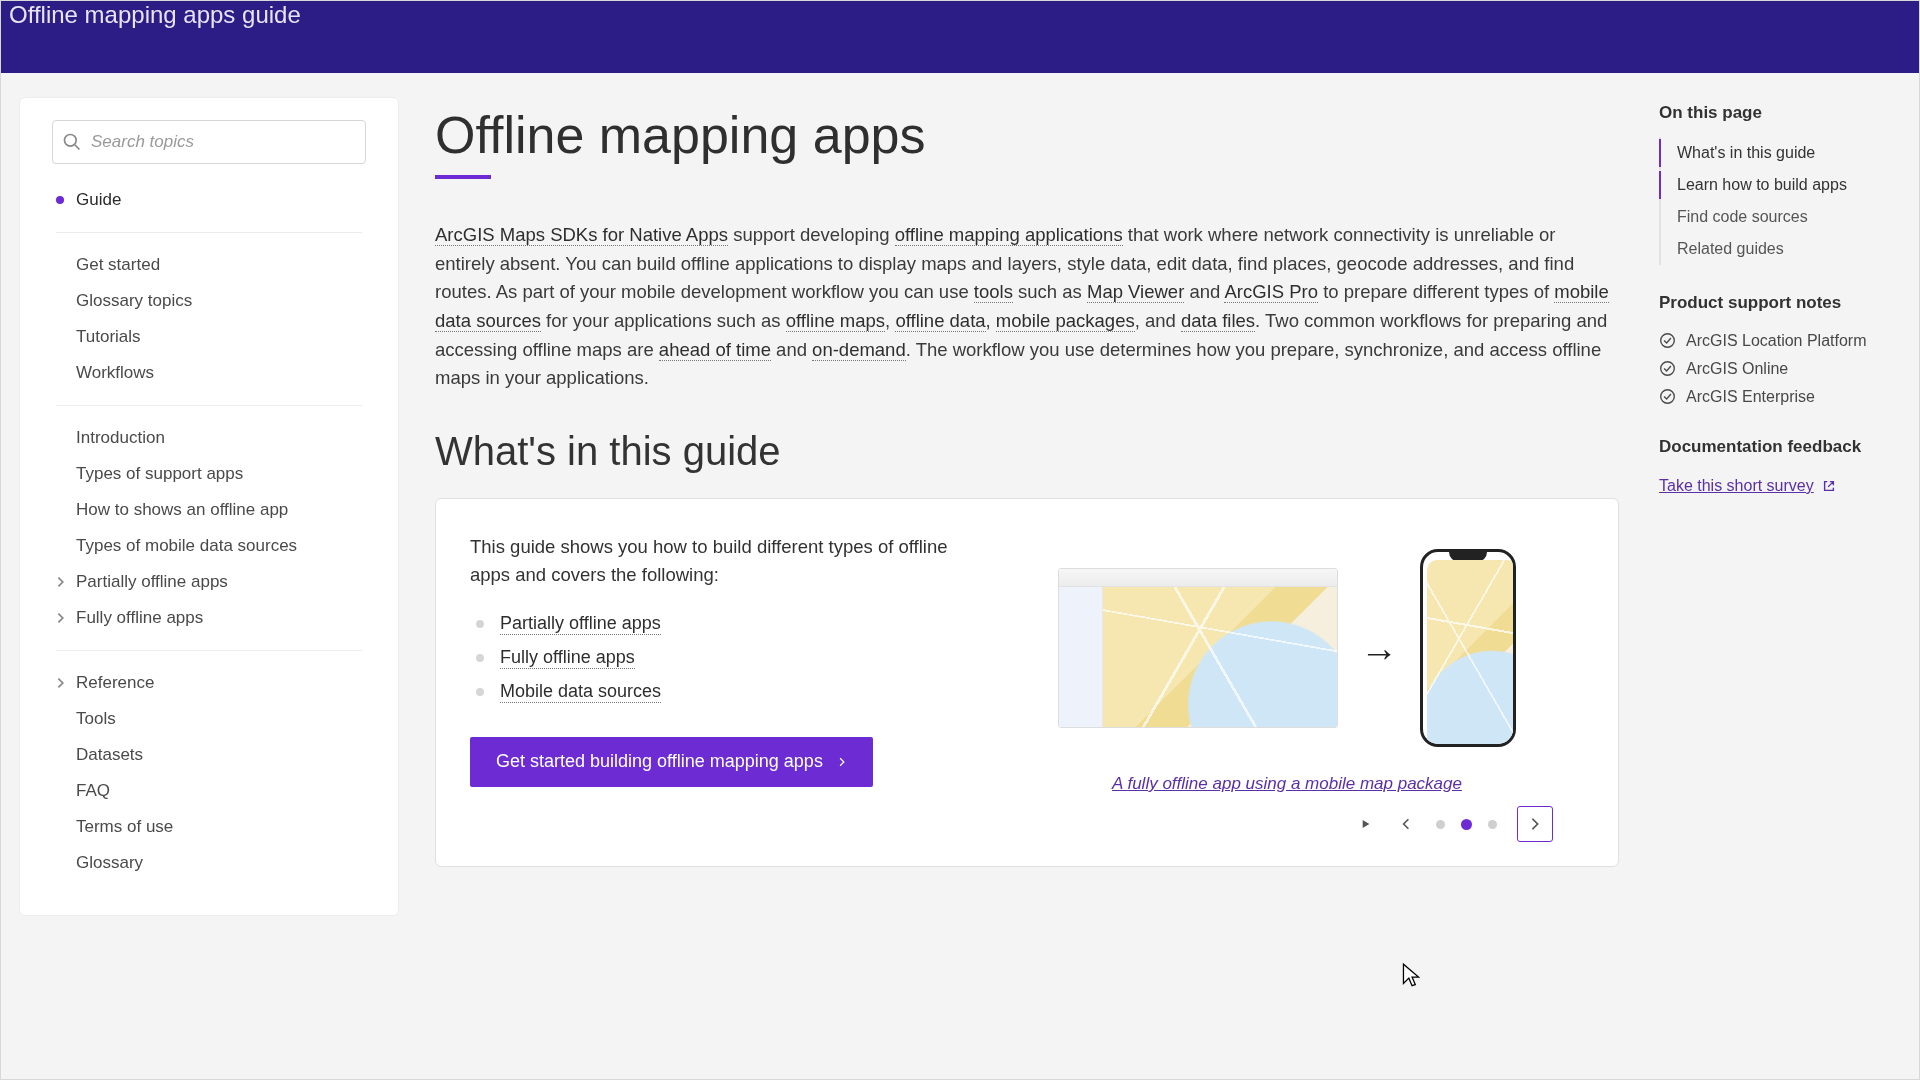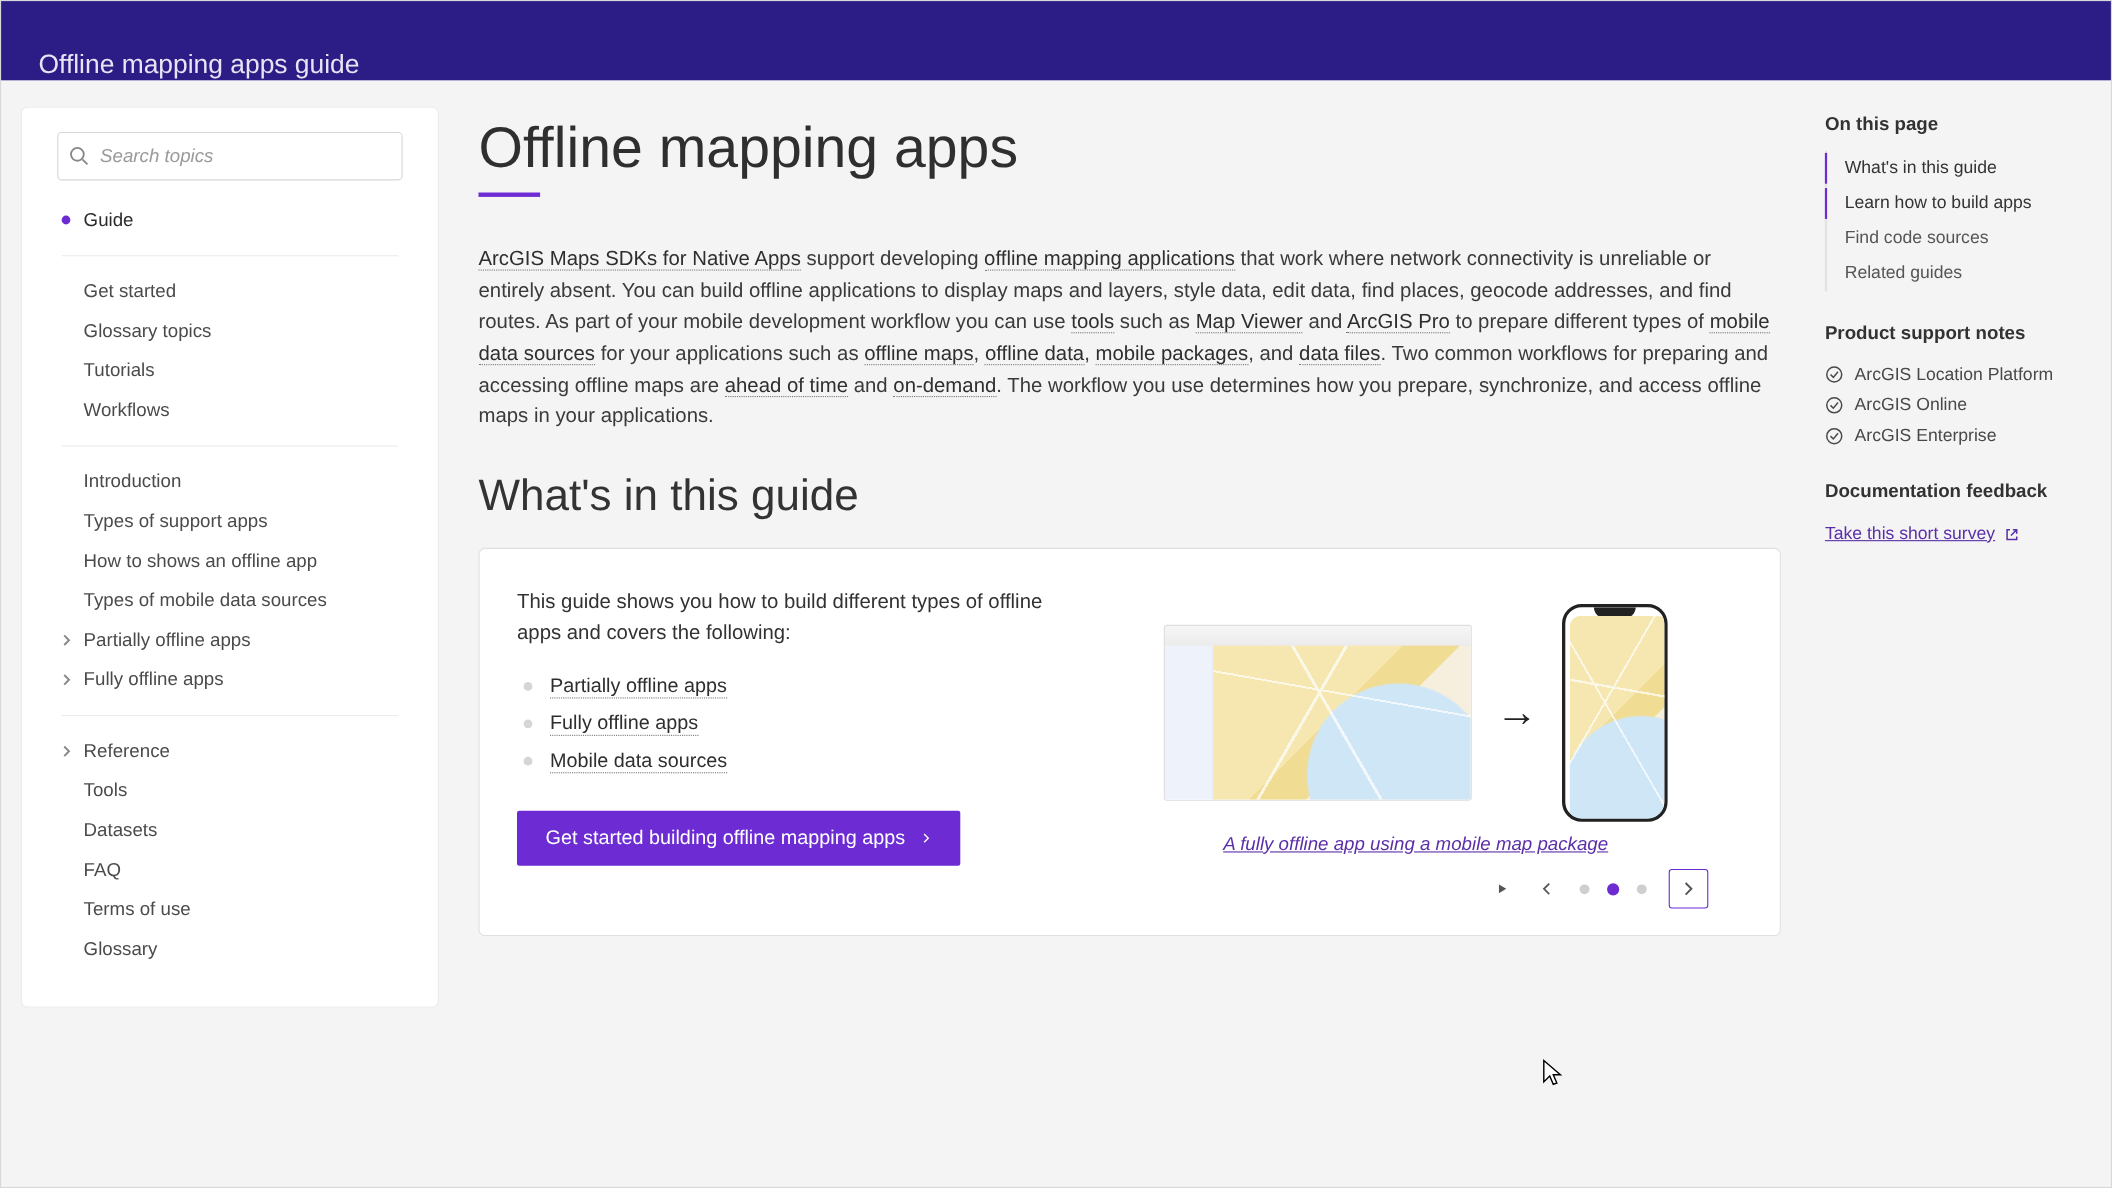--- a/index.html
+++ b/index.html
@@ -10,21 +10,21 @@
     --text-light: #5a5a5a;
     --border: #e0e0e0;
     --link: #6a0dad;
     --bg: #ffffff;
     --page-bg: #f4f4f5;
   }
   * { box-sizing: border-box; }
   html, body { margin:0; padding:0; font-family: "Segoe UI", "Helvetica Neue", Arial, sans-serif; background: var(--page-bg); color: var(--text); font-size:15px; }
   .viewport { width:1920px; height:1080px; overflow:hidden; background: var(--page-bg); border:1px solid #d8d8d8; position:relative;}
   
-  .header { background: var(--purple-dark); color:#e8e3f5; height:72px; display:flex; align-items:flex-end; padding:0 34px; font-size:24px; font-weight:300;}
+  .header { background: var(--purple-dark); color:#e8e3f5; height:72px; display:flex; align-items:flex-start; padding:0 8px; font-size:24px; font-weight:300;}
   
   .layout { display:flex; gap:0; padding-top:24px;}
   .sidebar { width:380px; flex:0 0 380px; background:#fff; border:1px solid #ececec; border-radius:6px; margin-left:18px; padding:18px 12px 28px 12px; }
   .search-wrap { position:relative; margin:4px 20px 16px 20px;}
   .search-input { width:100%; height:44px; padding:0 12px 0 38px; border:1px solid #d6d6d6; border-radius:4px; font-size:17px; font-style:italic; color:#777; background:#fff;}
   .search-input::placeholder { color:#9a9a9a; font-style:italic;}
   .search-icon-svg { position:absolute; left:10px; top:50%; transform:translateY(-50%); width:20px; height:20px; color:#888;}
   .nav-group { margin:4px 0; padding:2px 0;}
   .nav-divider { border:none; border-top:1px solid #ececec; margin:12px 24px; }
   .nav-item { display:flex; align-items:center; padding:8px 24px 8px 44px; font-size:17px; color:#4a4a4a; cursor:pointer; position:relative;}
@@ -60,21 +60,21 @@
     position:relative;}
   .map-roads { position:absolute; inset:0; background:
       linear-gradient(60deg, transparent 48%, #fff 48% 49%, transparent 49%) ,
       linear-gradient(120deg, transparent 38%, #fff 38% 39%, transparent 39%),
       linear-gradient(10deg, transparent 64%, #fff 64% 65%, transparent 65%);
     opacity:0.7;}
   .arrow { font-size:38px; color:#222;}
   .phone { width:96px; height:198px; border:3px solid #222; border-radius:18px; background:#fff; position:relative; overflow:hidden;}
   .phone .notch { position:absolute; top:0; left:50%; transform:translateX(-50%); width:38px; height:10px; background:#222; border-radius:0 0 10px 10px;}
   .phone .map-fill { position:absolute; inset:8px 4px 4px 4px; border-radius:10px;}
-  .caption { margin-top:11px; font-size:17px; font-style:italic; }
+  .caption { margin-top:27px; font-size:17px; font-style:italic; }
   .caption a { color:#5a2fa8; text-decoration:underline;}
   .carousel-ctrl { display:flex; align-items:center; gap:20px; justify-content:center; margin-top:12px; margin-left:auto; width:260px;}
   .ctrl-btn { width:20px; height:20px; background:none; border:none; cursor:pointer; color:#555; display:flex; align-items:center; justify-content:center;}
   .dot-ind { width:9px; height:9px; border-radius:50%; background:#cfcfcf;}
   .dot-ind.active { background:var(--purple-accent); width:11px; height:11px;}
   .ctrl-next { width:36px; height:36px; border:1px solid var(--purple-accent); border-radius:3px; display:flex; align-items:center; justify-content:center; cursor:pointer; color:#555;}
   
   .rail { width:260px; flex:0 0 260px; padding:6px 22px 0 0; font-size:16px;}
   .rail h4 { font-size:17px; font-weight:600; margin:0 0 14px 0;}
   .toc { border-left:2px solid #e2e2e2; padding-left:0; margin-bottom:28px;}

